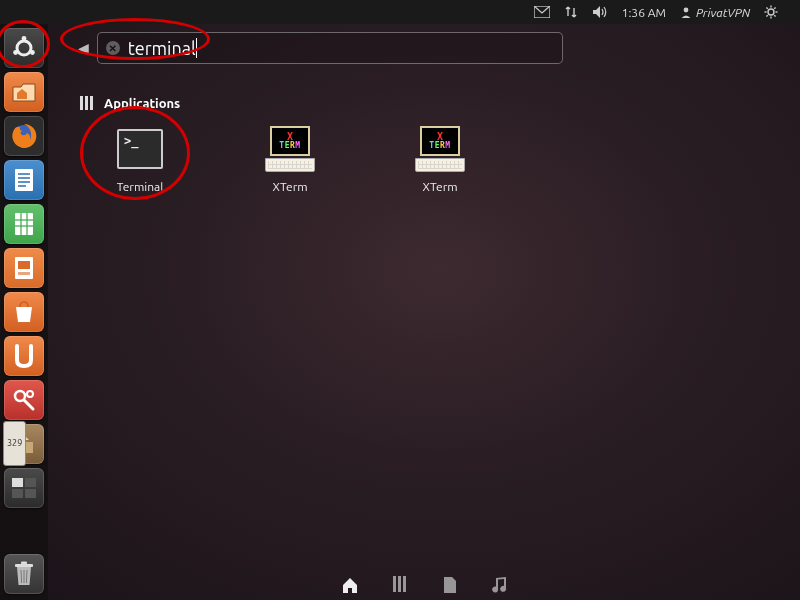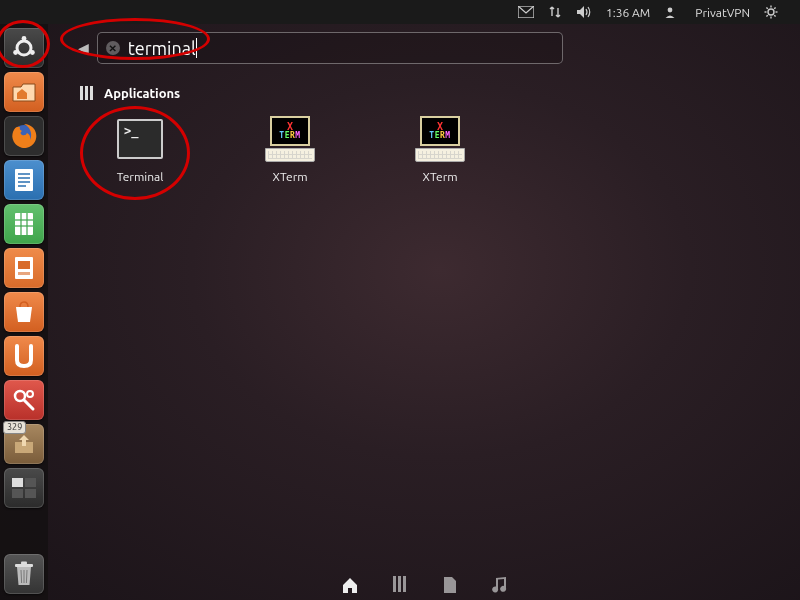--- a/index.html
+++ b/index.html
@@ -11,38 +11,38 @@
       color: #fff;
     }
     
     .top-panel {
       height: 24px; background: #1a1a1a;
       display: flex; align-items: center; justify-content: flex-end;
       padding: 0 22px; gap: 14px; font-size: 12px; color: #ddd;
       position: relative; z-index: 5;
     }
     .top-panel .ico { display: inline-flex; align-items: center; }
-    .top-panel .user { display: flex; align-items: center; gap: 19px; }
+    .top-panel .user { display: flex; align-items: center; gap: 4px; font-style: italic; }
     
     .launcher {
       position: absolute; left: 0; top: 24px; bottom: 0; width: 48px;
       background: rgba(20,16,18,0.85);
       display: flex; flex-direction: column; align-items: center;
       padding-top: 4px; gap: 4px; z-index: 4;
     }
     .launcher .app {
       width: 40px; height: 40px; border-radius: 6px;
       display: flex; align-items: center; justify-content: center;
       position: relative;
       box-shadow: inset 0 0 0 1px rgba(255,255,255,0.15), 0 1px 2px rgba(0,0,0,0.6);
     }
     .launcher .spacer { flex: 1; }
     .badge {
       position: absolute; top: -3px; left: -1px;
-      background: #e7e2d8; color: #333; font-size: 9px; padding: 0 3px;
+      background: #e7e2d8; color: #333; font-size: 9px; padding: 16px 3px;
       border-radius: 3px; border: 1px solid #888; line-height: 11px;
     }
     
     .dash {
       position: absolute; left: 48px; right: 0; top: 24px; bottom: 0;
       padding: 8px 18px 40px 18px;
     }
     .search-wrap {
       display: flex; align-items: center; gap: 8px;
       margin-left: 12px;
@@ -64,21 +64,21 @@
       background: transparent; border: none; outline: none;
       color: #fff; font-size: 18px; font-family: inherit;
       width: 100%;
     }
     .cursor {
       display: inline-block; width: 1px; height: 20px; background: #fff;
       vertical-align: middle;
     }
     .section-header {
       display: flex; align-items: center; gap: 8px;
-      margin: 22px 0 14px 14px; font-size: 13px; font-weight: bold;
+      margin: 32px 0 14px 14px; font-size: 13px; font-weight: bold;
     }
     .results {
       display: flex; gap: 70px; margin-left: 34px;
     }
     .result { width: 80px; text-align: center; }
     .result .icon-box {
       width: 50px; height: 50px; margin: 0 auto 6px auto;
       display: flex; align-items: center; justify-content: center;
     }
     .result .label { font-size: 12px; color: #eee; }

